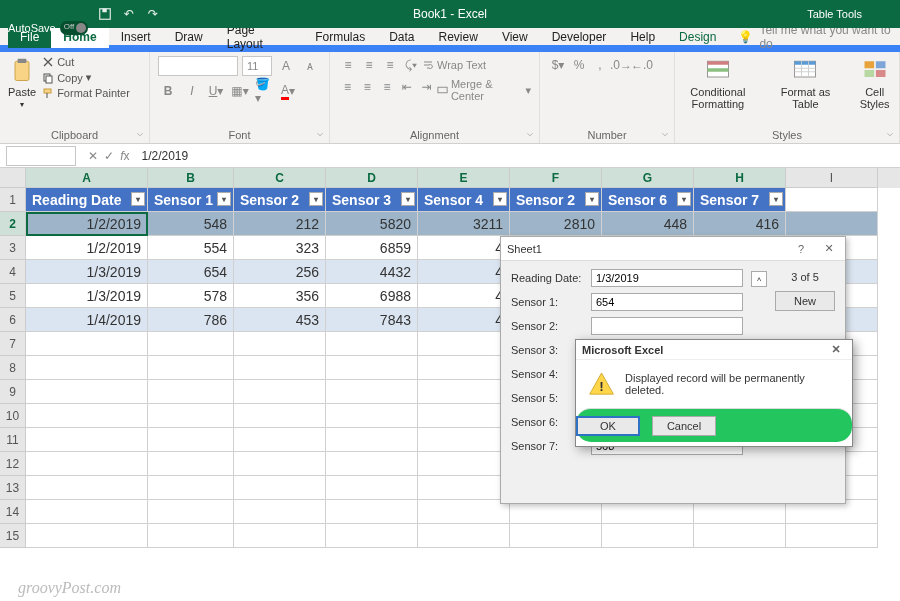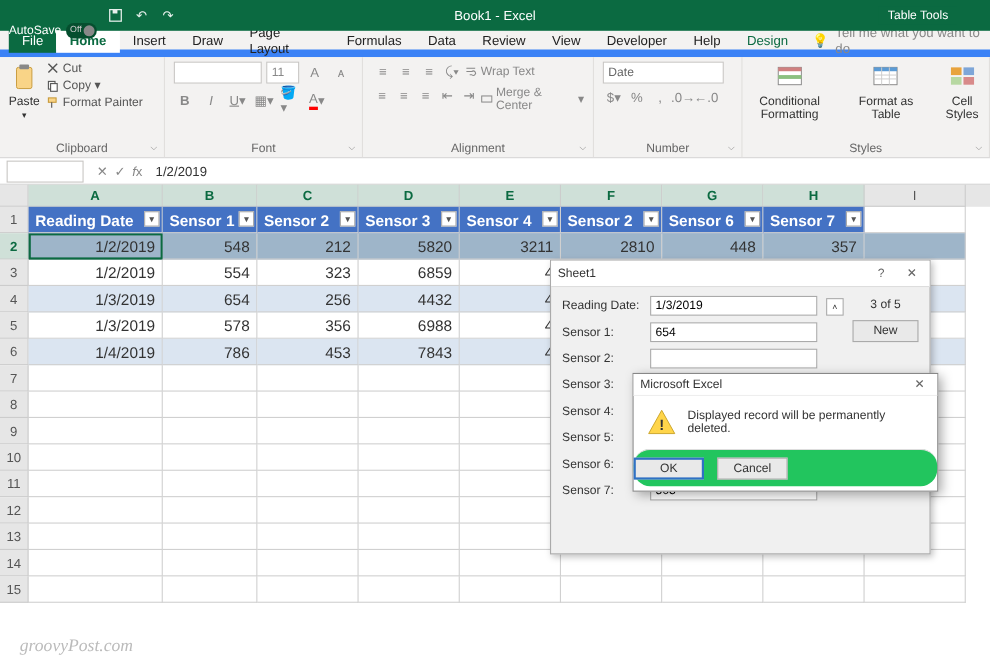--- a/index.html
+++ b/index.html
@@ -85,21 +85,21 @@
 .form-row label{width:74px;text-align:left;}
 .form-row input{flex:1;height:18px;border:1px solid #aaa;padding:0 4px;font-size:11px;background:#fff;}
 .scroll-col{width:18px;display:flex;flex-direction:column;justify-content:space-between;align-items:center;padding:2px 0 16px;}
 .scroll-btn{width:16px;height:16px;border:1px solid #aaa;background:#fff;display:flex;align-items:center;justify-content:center;font-size:8px;}
 .btns-col{width:70px;display:flex;flex-direction:column;gap:6px;align-items:stretch;}
 .counter{font-size:11px;text-align:center;padding:2px 0 2px;}
 .win-btn{height:20px;border:1px solid #aaa;background:#e9e9e9;font-size:11px;display:flex;align-items:center;justify-content:center;text-decoration:underline dotted transparent;}
 
 
 .msgbox{position:absolute;left:575px;top:339px;width:278px;height:108px;background:#fff;border:1px solid #888;box-shadow:3px 3px 10px rgba(0,0,0,.35);font-size:11px;}
-.msg-title{height:20px;background:#fff;display:flex;align-items:center;justify-content:space-between;padding:0 6px;border-bottom:1px solid #eee;}
+.msg-title{height:20px;background:#fff;display:flex;align-items:center;justify-content:space-between;padding:0 6px;border-bottom:1px solid #eee;font-weight:bold;}
 .msg-body{display:flex;gap:10px;padding:10px 12px;align-items:center;}
 .warn-ico{width:28px;height:28px;}
 .msg-foot{height:34px;background:#22c55e;border-top:1px solid #ddd;display:flex;align-items:center;gap:12px;border-radius:15px;}
 .msg-btn{min-width:64px;height:20px;border:1px solid #aaa;background:#e9e9e9;font-size:11px;display:flex;align-items:center;justify-content:center;}
 .msg-btn.primary{border:2px solid #2f71c4;}
 
 .watermark{position:absolute;left:18px;bottom:4px;color:#bbb;font-size:16px;font-style:italic;font-family:Georgia,serif;text-align:right;}
 </style>
 </head>
 <body>
@@ -225,21 +225,20 @@
         <span class="wraptext"><svg class="mini-icon" viewBox="0 0 12 12">
               <rect x="1" y="3" width="10" height="6" fill="none" stroke="#888"></rect>
             </svg><span>Merge &amp; Center</span> ▾</span>
       </div>
     </div>
     <div class="group-label">Alignment</div>
   </div>
 
   <div class="group" style="width:135px">
     <div class="group-body" style="flex-direction:column;gap:4px">
-      <input class="number-select" value="Date" style="">
       <div class="align-row">
         <span class="ribbon-small">$▾</span>
         <span class="ribbon-small">%</span>
         <span class="ribbon-small">,</span>
         <span class="ribbon-small">.0→</span>
         <span class="ribbon-small">←.0</span>
       </div>
     </div>
     <div class="group-label">Number</div>
   </div>
@@ -340,21 +339,21 @@
   <div id="data-rows">
       <div class="row selrow">
         <div class="row-num sel">2</div>
         <div class="cell wA left firstcell">1/2/2019</div>
         <div class="cell wB">548</div>
         <div class="cell wC">212</div>
         <div class="cell wD">5820</div>
         <div class="cell wE">3211</div>
         <div class="cell wF">2810</div>
         <div class="cell wG">448</div>
-        <div class="cell wH">357</div>
+        <div class="cell wH">416</div>
         <div class="cell wI"></div>
       </div>
       <div class="row">
         <div class="row-num">3</div>
         <div class="cell wA left">1/2/2019</div>
         <div class="cell wB">554</div>
         <div class="cell wC">323</div>
         <div class="cell wD">6859</div>
         <div class="cell wE">4</div>
         <div class="cell wF"></div>

